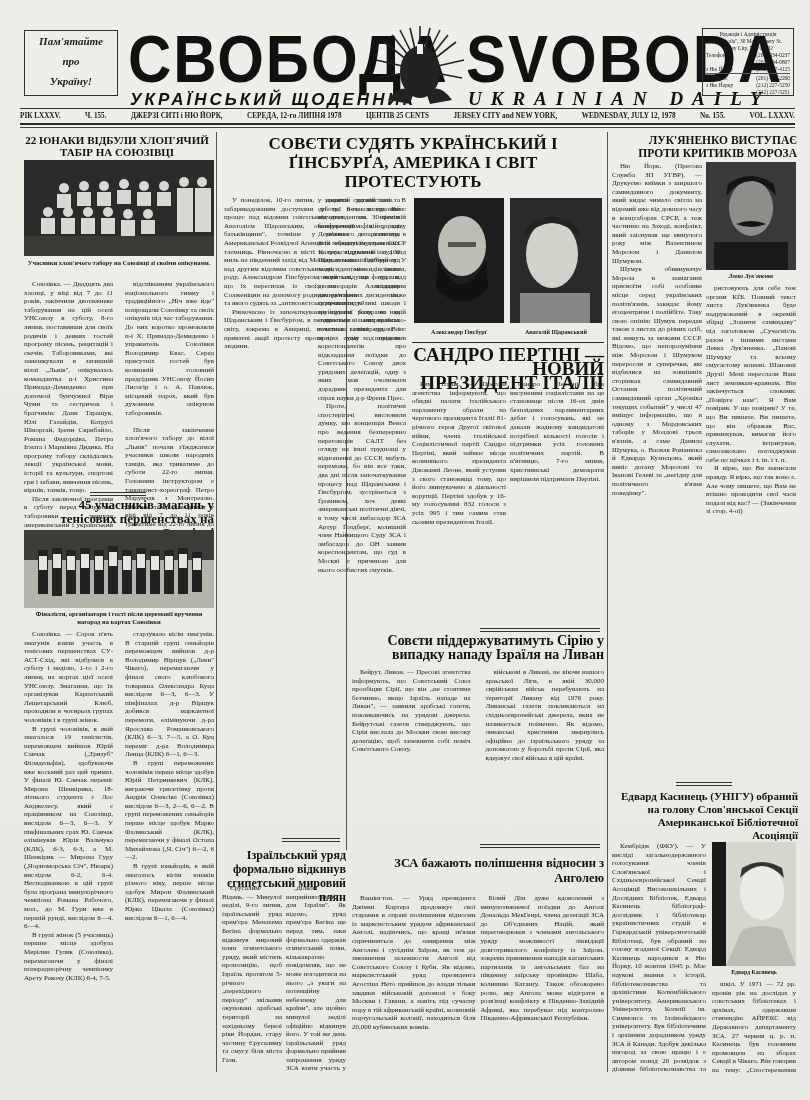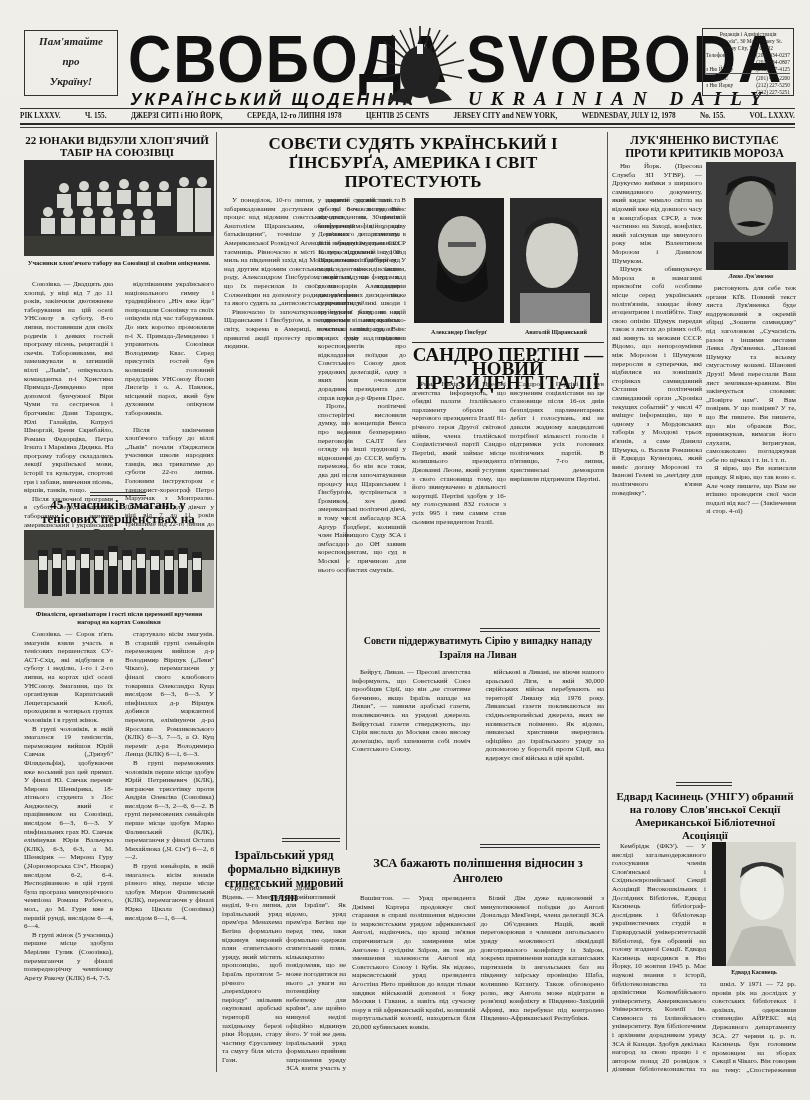--- a/index.html
+++ b/index.html
@@ -15,21 +15,21 @@
 .sub-lat{left:468px;top:88px;font-family:Liberation Serif, serif;font-weight:bold;font-style:italic;font-size:19px;letter-spacing:9px;color:#111}
 .emblem{left:370px;top:22px;width:100px;height:85px}
 .addrbox{left:702px;top:28px;width:92px;height:68px;border:1px solid #333;font-size:5.4px;line-height:7px;padding:2px 3px}
 .addrbox .row{display:flex;justify-content:space-between}
 .addrbox .c{text-align:center}
 .dateline{left:20px;top:108px;width:775px;height:14px;font-size:7.2px;font-weight:bold;display:flex;justify-content:space-between;align-items:center;border-top:1.5px solid #333}
 .rule{height:0;border-top:2px solid #2a2a2a}
 .rule-thin{border-top:1px solid #444}
 
 .vline{width:0;border-left:1px solid #555}
-.hl{font-family:"Liberation Serif",serif;font-weight:bold;text-align:center;color:#111}
+.hl{font-family:"Liberation Serif",serif;font-weight:bold;text-align:right;color:#111}
 .hl-sans{font-family:"Liberation Sans",sans-serif;font-weight:bold;text-align:center;color:#111}
 .body{font-size:7px;line-height:8.6px;text-align:justify;color:#222}
 .body p{text-indent:8px}
 .cap{font-size:6.5px;font-weight:bold;text-align:center;line-height:8px}
 .photo{background:#2a2a2a;overflow:hidden}
 .dbl{border-top:1px solid #333;border-bottom:1px solid #333;height:4px}
 .cols{display:flex;gap:12px}
 .cols > div{flex:1}
 </style>
 </head>
@@ -254,21 +254,21 @@
   <div class="abs body cols" style="left:412px;top:380px;width:192px;height:232px;overflow:hidden;gap:4px">
     <div>
         <p>Рим, Італія. — Пресові агентства інформують, що обидві палати італійського парламенту обрали на чергового президента Італії 81-річного героя Другої світової війни, члена італійської Соціялістичної партії Сандро Пертіні, який займає місце колишнього президента Джованні Леоне, який уступив з свого становища тому, що його звинувачено в діяльності корупції. Пертіні здобув у 16-му голосуванні 832 голоси з усіх 995 і тим самим став сьомим президентом Італії.</p>
       </div>
     <div>
         <p>Сандро Пертіні був висуненим соціялістами на це становище після 16-ох днів безплідних парляментарних дебат і голосувань, які не давали жадному кандидатові потрібної кількості голосів і підтримки усіх головних політичних партій. В п'ятницю, 7-го липня, християнські демократи вирішили підтримати Пертіні.</p>
       </div>
   </div>
 
   <div class="abs dbl" style="left:480px;top:628px;width:120px"></div>
-  <div class="abs hl" style="left:352px;top:634px;width:252px;font-size:10px;line-height:14px">Совєти піддержуватимуть Сірію у випадку нападу Ізраїля на Ливан</div>
+  <div class="abs hl" style="left:352px;top:634px;width:252px;font-size:14px;line-height:14px">Совєти піддержуватимуть Сірію у випадку нападу Ізраїля на Ливан</div>
   <div class="abs body cols" style="left:352px;top:668px;width:252px;height:168px;overflow:hidden;gap:15px">
     <div>
         <p>Бейрут, Ливан. — Пресові агентства інформують, що Совєтський Союз прообіцяв Сірії, що він „не стоятиме безчинно, якщо Ізраїль нападе на Ливан", — заявили арабські газети, покликаючись на урядові джерела. Бейрутські газети стверджують, що Сірія вислала до Москви свою високу делеґацію, щоб запевнити собі поміч Совєтського Союзу.</p>
       </div>
     <div>
         <p>військові в Ливані, не віючи нашого араьської Ліги, в якій 30,000 сирійських військ перебувають на території Ливану від 1976 року. Ливанські газети покликаються на східньоєвропейські джерела, яких не називається поіменно. Як відомо, ливанські християни звернулись офіційно до ізраїльського уряду за допомогою у боротьбі проти Сірії, яка вдержує свої війська в цій країні.</p>
       </div>
   </div>
 
   <div class="abs dbl" style="left:282px;top:838px;width:58px"></div>

